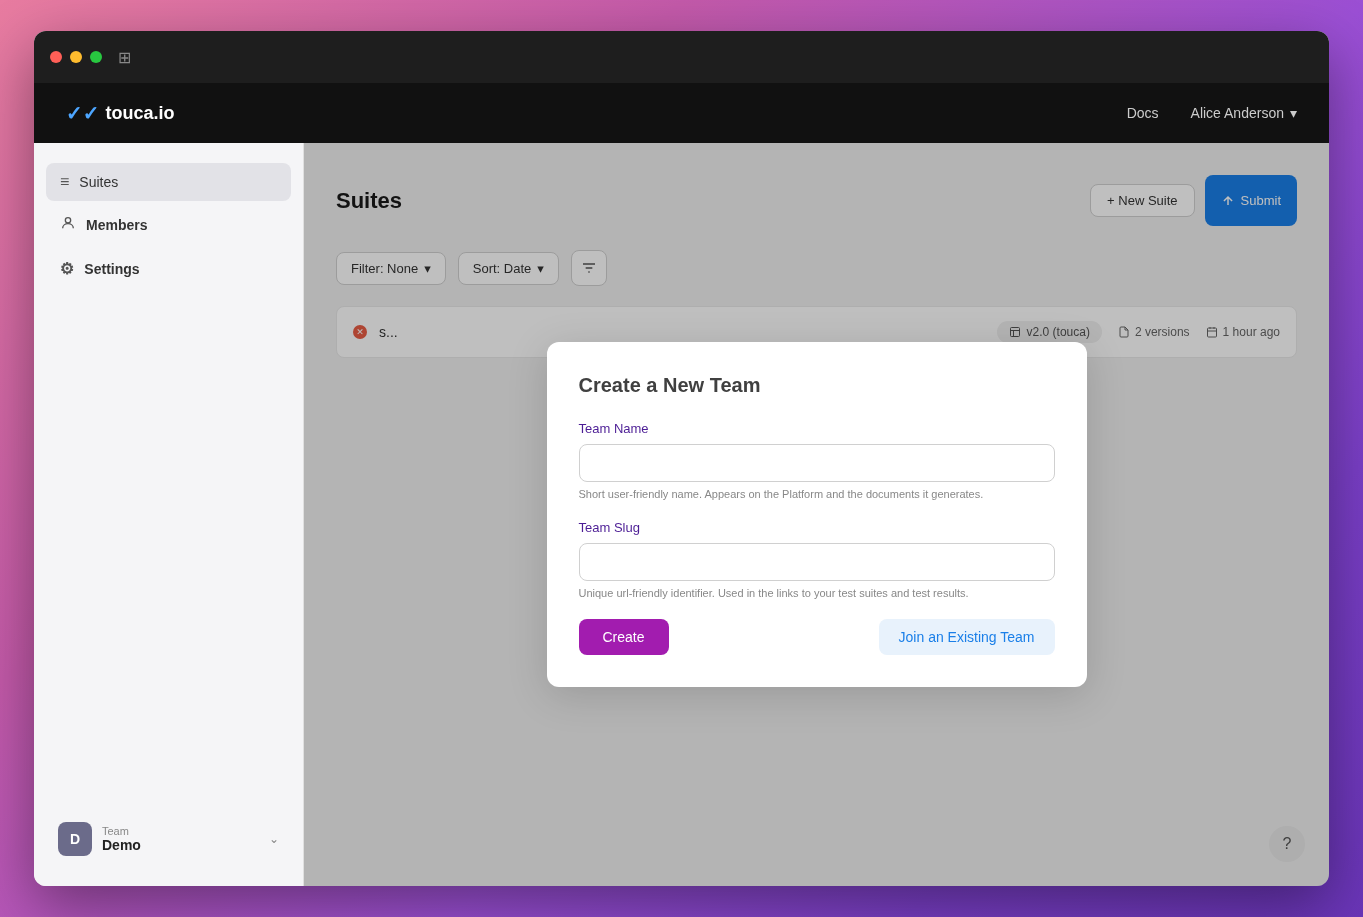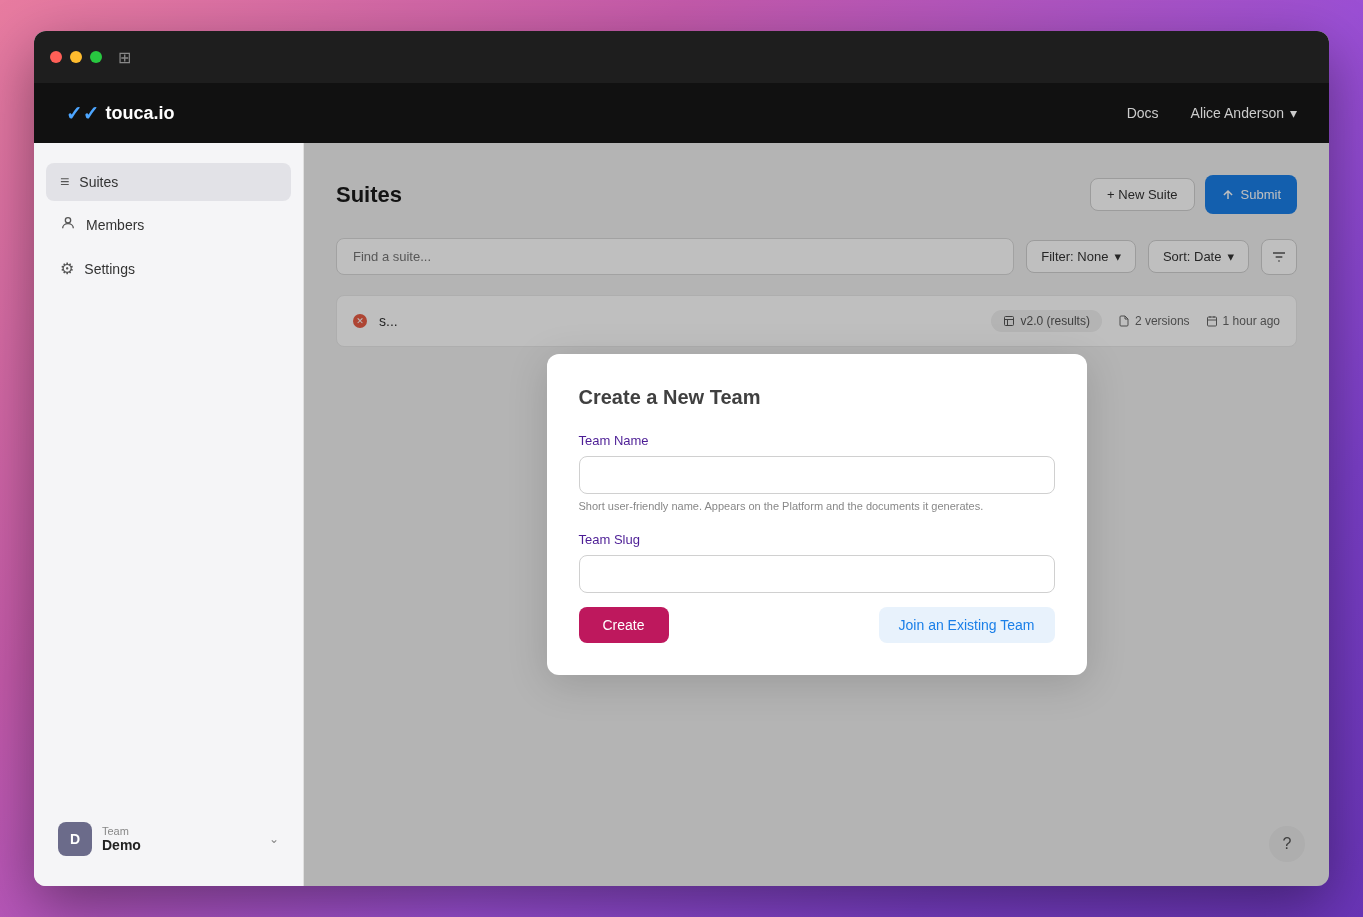--- a/index.html
+++ b/index.html
@@ -126,20 +126,21 @@
     .sidebar-item {
       display: flex;
       align-items: center;
       gap: 10px;
       padding: 10px 14px;
       border-radius: 8px;
       cursor: pointer;
       font-size: 14px;
       color: #333;
       margin-bottom: 4px;
+      font-weight: bold;
     }
 
     .sidebar-item.active {
       background: #e2e2e7;
       font-weight: 500;
     }
 
     .sidebar-item-icon {
       font-size: 16px;
       color: #555;
@@ -227,21 +228,21 @@
       border-radius: 8px;
       font-size: 13px;
       color: #333;
       cursor: pointer;
     }
 
     .btn-submit {
       display: flex;
       align-items: center;
       gap: 6px;
-      padding: 12px 16px;
+      padding: 18px 16px;
       background: #1a7fe8;
       border: none;
       border-radius: 8px;
       font-size: 13px;
       color: white;
       cursor: pointer;
       font-weight: 500;
     }
 
     
@@ -418,21 +419,21 @@
 
     .modal-actions {
       display: flex;
       align-items: center;
       justify-content: space-between;
       margin-top: 8px;
     }
 
     .btn-create {
       padding: 10px 24px;
-      background: #be185d;
+      background: #a21caf;
       border: none;
       border-radius: 8px;
       font-size: 14px;
       color: white;
       font-weight: 500;
       cursor: pointer;
     }
 
     .btn-join {
       padding: 10px 20px;
@@ -519,21 +520,20 @@
           <button class="btn-submit">
             <svg width="14" height="14" viewBox="0 0 24 24" fill="none" stroke="white" stroke-width="2.5">
               <path d="M12 19V5M5 12l7-7 7 7"></path>
             </svg>
             <span>Submit</span>
           </button>
         </div>
       </div>
 
       <div class="search-filter-bar">
-        <input type="text" class="search-input" placeholder="Find a suite..." style="">
         <button class="filter-btn">
           <span>Filter: None</span>
           <span>▾</span>
         </button>
         <button class="filter-btn">
           <span>Sort: Date</span>
           <span>▾</span>
         </button>
         <div class="sort-icon">
           <svg width="16" height="16" viewBox="0 0 24 24" fill="none" stroke="#555" stroke-width="2">
@@ -544,21 +544,21 @@
 
       <div class="suite-row">
         <div class="suite-status-dot">✕</div>
         <span class="suite-name">s...</span>
         <div class="suite-meta">
           <div class="suite-badge">
             <svg width="12" height="12" viewBox="0 0 24 24" fill="none" stroke="#555" stroke-width="2">
               <rect x="3" y="3" width="18" height="18" rx="2"></rect>
               <path d="M3 9h18M9 21V9"></path>
             </svg>
-            <span>v2.0 (results)</span>
+            <span>v2.0 (touca)</span>
           </div>
           <div class="meta-item">
             <svg width="12" height="12" viewBox="0 0 24 24" fill="none" stroke="#666" stroke-width="2">
               <path d="M14 2H6a2 2 0 00-2 2v16a2 2 0 002 2h12a2 2 0 002-2V8z"></path>
               <polyline points="14 2 14 8 20 8"></polyline>
             </svg>
             <span>2 versions</span>
           </div>
           <div class="meta-item">
             <svg width="12" height="12" viewBox="0 0 24 24" fill="none" stroke="#666" stroke-width="2">
@@ -579,20 +579,21 @@
       <div class="modal-overlay">
         <div class="modal">
           <h2 class="modal-title">Create a New Team</h2>
 
           <label class="form-label">Team Name</label>
           <input type="text" class="form-input" style="">
           <p class="form-hint">Short user-friendly name. Appears on the Platform and the documents it generates.</p>
 
           <label class="form-label">Team Slug</label>
           <input type="text" class="form-input" style="">
+          <p class="form-hint">Unique url-friendly identifier. Used in the links to your test suites and test results.</p>
 
           <div class="modal-actions">
             <button class="btn-create">Create</button>
             <button class="btn-join">Join an Existing Team</button>
           </div>
         </div>
       </div>
     </div>
   </div>
 </div>

